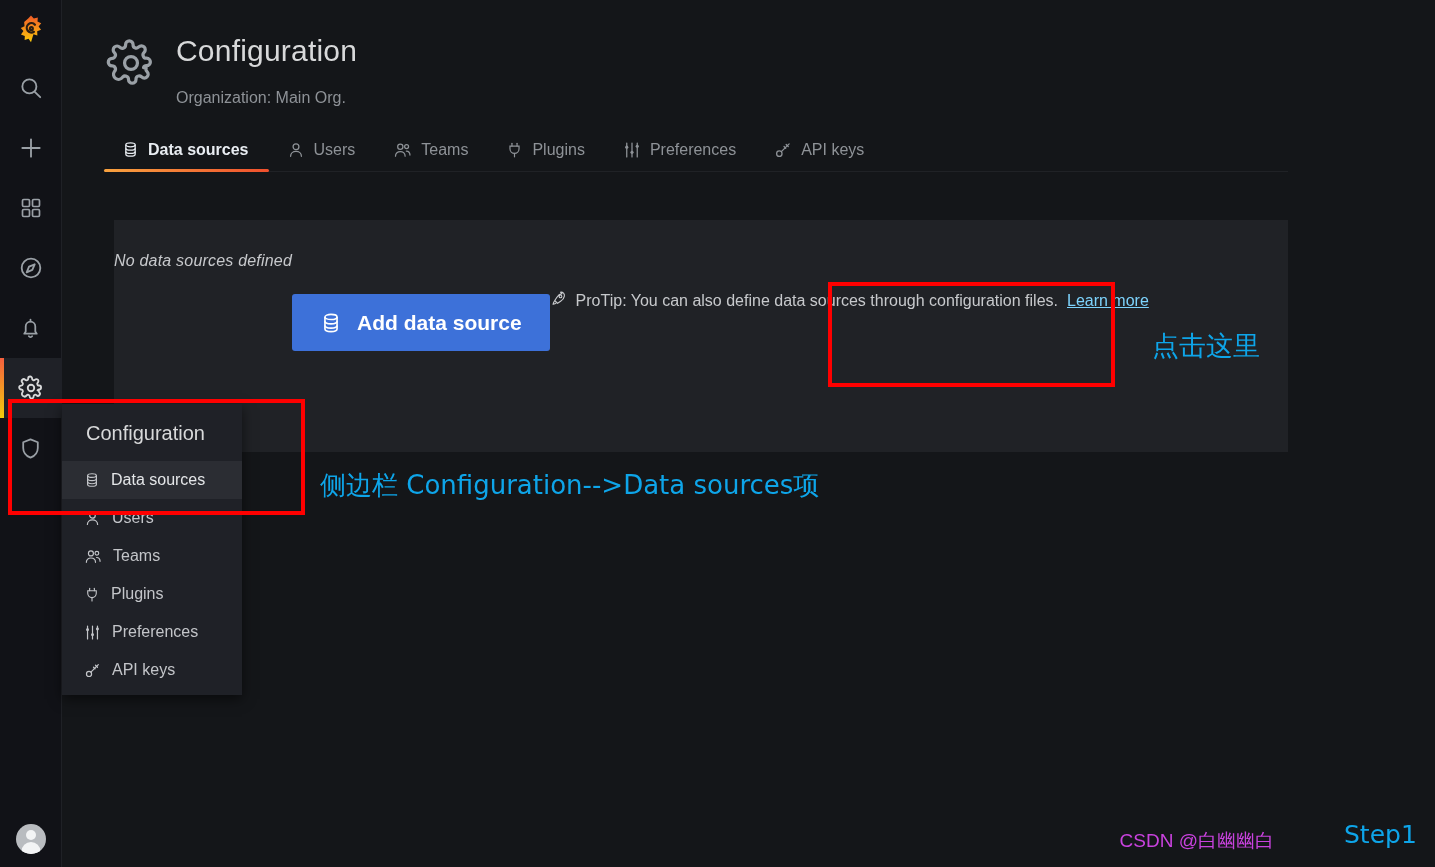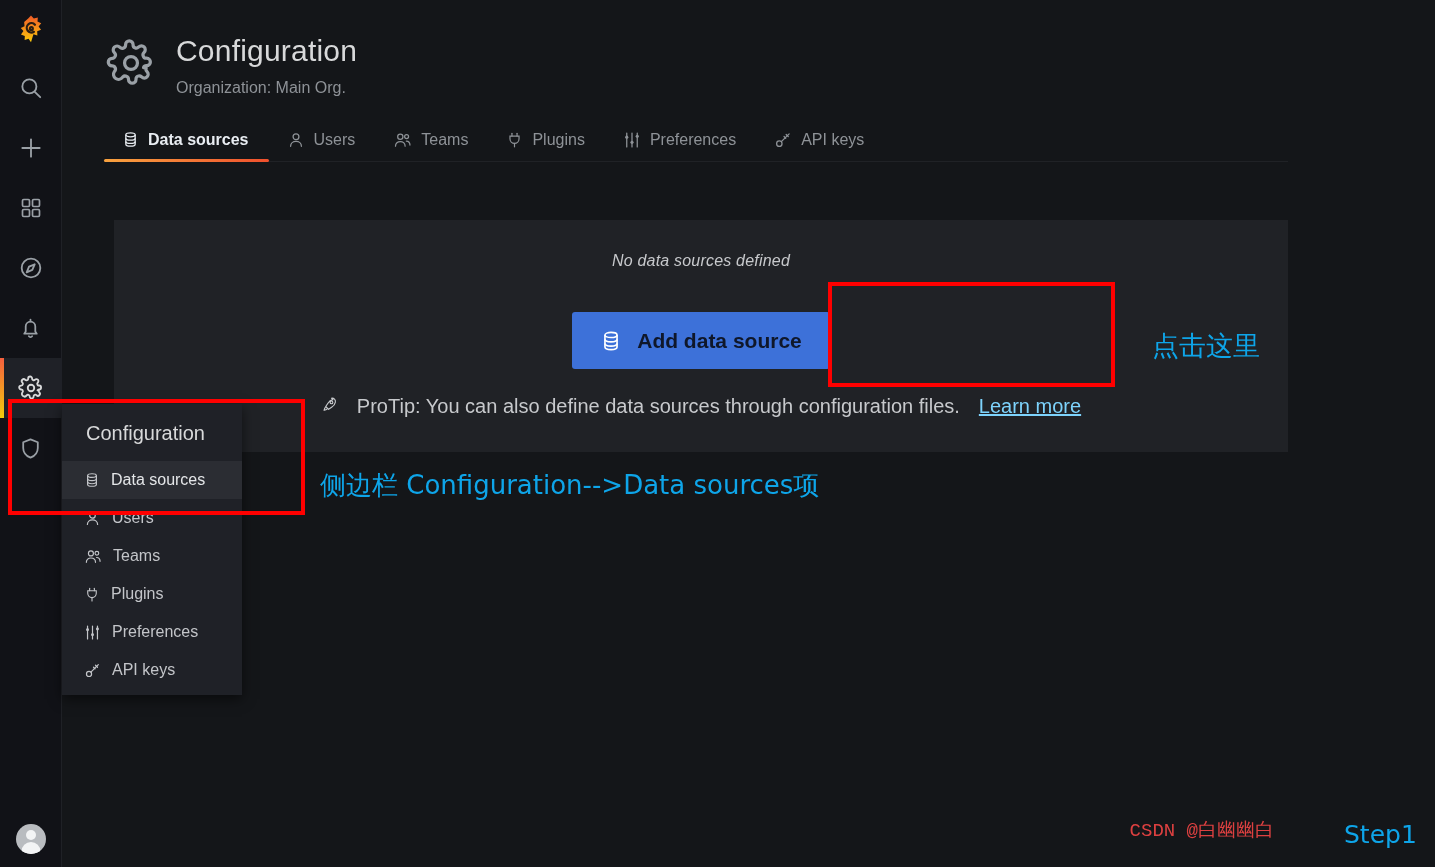--- a/index.html
+++ b/index.html
@@ -48,21 +48,21 @@
   }
 
   
   .page { position: absolute; left: 62px; top: 0; right: 0; bottom: 0; }
   .header { padding: 34px 0 0 44px; display: flex; align-items: flex-start; gap: 20px; }
   .header-icon { color: #9aa0a6; margin-top: 4px; }
   .header-title {
     font-size: 30px; font-weight: 400; color: #d8d9da; line-height: 1.12;
     letter-spacing: .2px;
   }
-  .header-sub { font-size: 16px; color: #8e9297; margin-top: 11px; }
+  .header-sub { font-size: 16px; color: #8e9297; margin-top: 21px; }
 
   
   .tabs {
     margin: 24px 0 0 42px; display: flex; align-items: flex-end; gap: 0;
     border-bottom: 1px solid #202226; padding-right: 0;
   }
   .tab {
     display: flex; align-items: center; gap: 9px;
     padding: 10px 20px 12px 18px; font-size: 16px; color: #8e9297;
     cursor: pointer; position: relative; white-space: nowrap;
@@ -74,38 +74,38 @@
     background: linear-gradient(90deg, #f8a23f, #f0502d); border-radius: 2px;
   }
 
   
   .panel {
     position: absolute; left: 52px; top: 220px; right: 0; height: 232px;
     background: #202226;
   }
   .panel-inner {
     position: absolute; inset: 0;
-    display: flex; flex-direction: column; align-items: center;
+    display: flex; flex-direction: row; align-items: flex-start;
     padding-top: 32px;
   }
   .empty-title {
     font-size: 16px; font-style: italic; color: #c7c9cc; letter-spacing: .2px;
   }
   .btn-add {
     margin-top: 42px;
-    background: #3d71d9; color: #0f172a; border: none; border-radius: 3px;
+    background: #3d71d9; color: #ffffff; border: none; border-radius: 3px;
     height: 57px; padding: 0 28px;
     display: inline-flex; align-items: center; gap: 15px;
     font-size: 21px; font-weight: 700; cursor: pointer;
     font-family: "Liberation Sans", sans-serif;
   }
   .btn-add svg { display: block; }
   .protip {
-    margin-top: 26px; display: flex; align-items: center; gap: 19px;
-    font-size: 20px; color: #c7c9cc;
+    margin-top: 38px; display: flex; align-items: center; gap: 9px;
+    font-size: 16px; color: #c7c9cc;
   }
   .protip a { color: #7dd3fc; text-decoration: underline; }
   .protip-icon { color: #c7c9cc; display:block; }
 
   
   .flyout {
     position: absolute; left: 62px; top: 404px; width: 180px;
     background: #1f2127; z-index: 40;
     box-shadow: 0 4px 12px rgba(0,0,0,.55);
   }
@@ -126,23 +126,23 @@
   .anno-text {
     position: absolute; color: #0ea5e9; z-index: 60;
     font-family: "DejaVu Sans", "Liberation Sans", sans-serif;
     white-space: nowrap;
   }
   #anno-click { left: 1152px; top: 328px; font-size: 27px; }
   #anno-sidebar { left: 320px; top: 468px; font-size: 26px; }
   #anno-step { left: 1344px; top: 820px; font-size: 25px; font-weight: 400; }
 
   .watermark {
-    position: absolute; right: 14px; bottom: 24px; z-index: 55;
-    color: #ef4444; font-size: 19px; opacity: .92;
-    font-family: Liberation Mono, monospace;
+    position: absolute; right: 14px; bottom: 13px; z-index: 55;
+    color: #d946ef; font-size: 19px; opacity: .92;
+    font-family: Liberation Sans, sans-serif;
     white-space: nowrap;
   }
 </style>
 </head>
 <body>
 
 <div id="root">
 
   <div class="rail">
 

